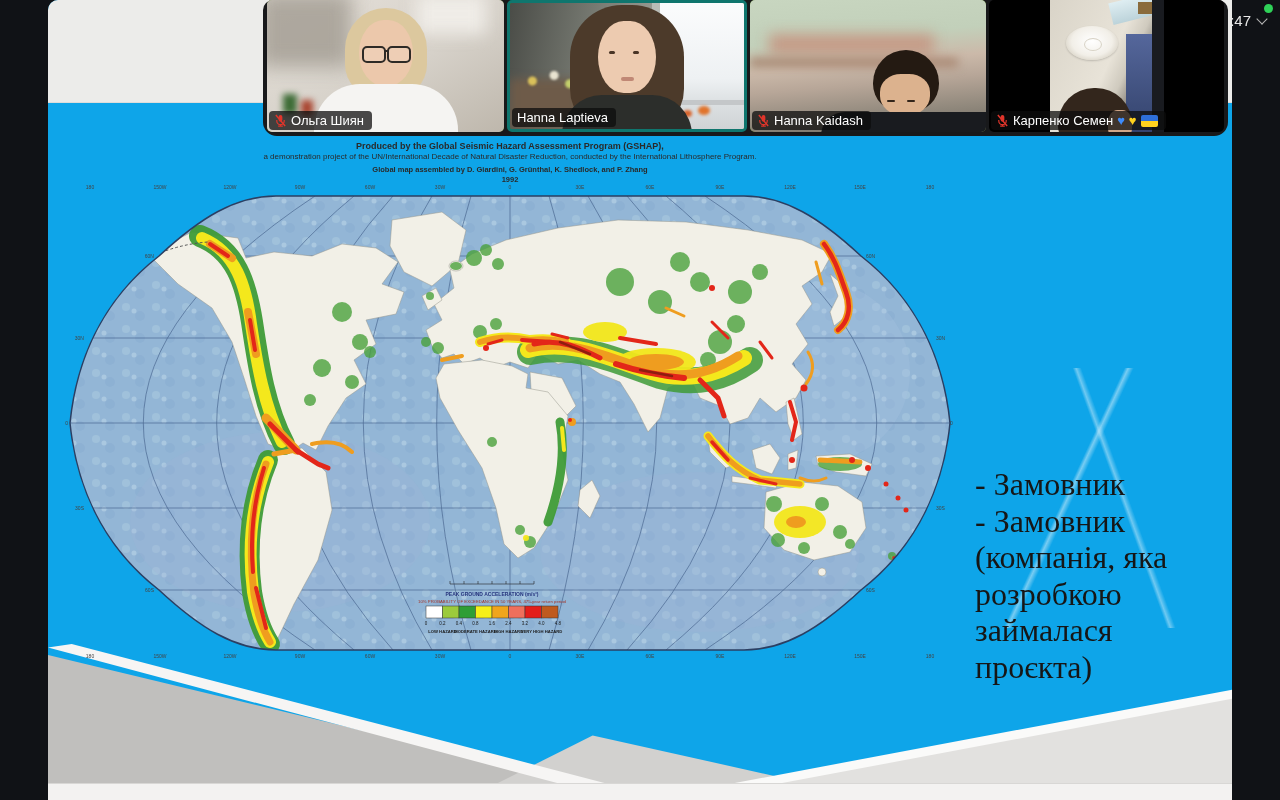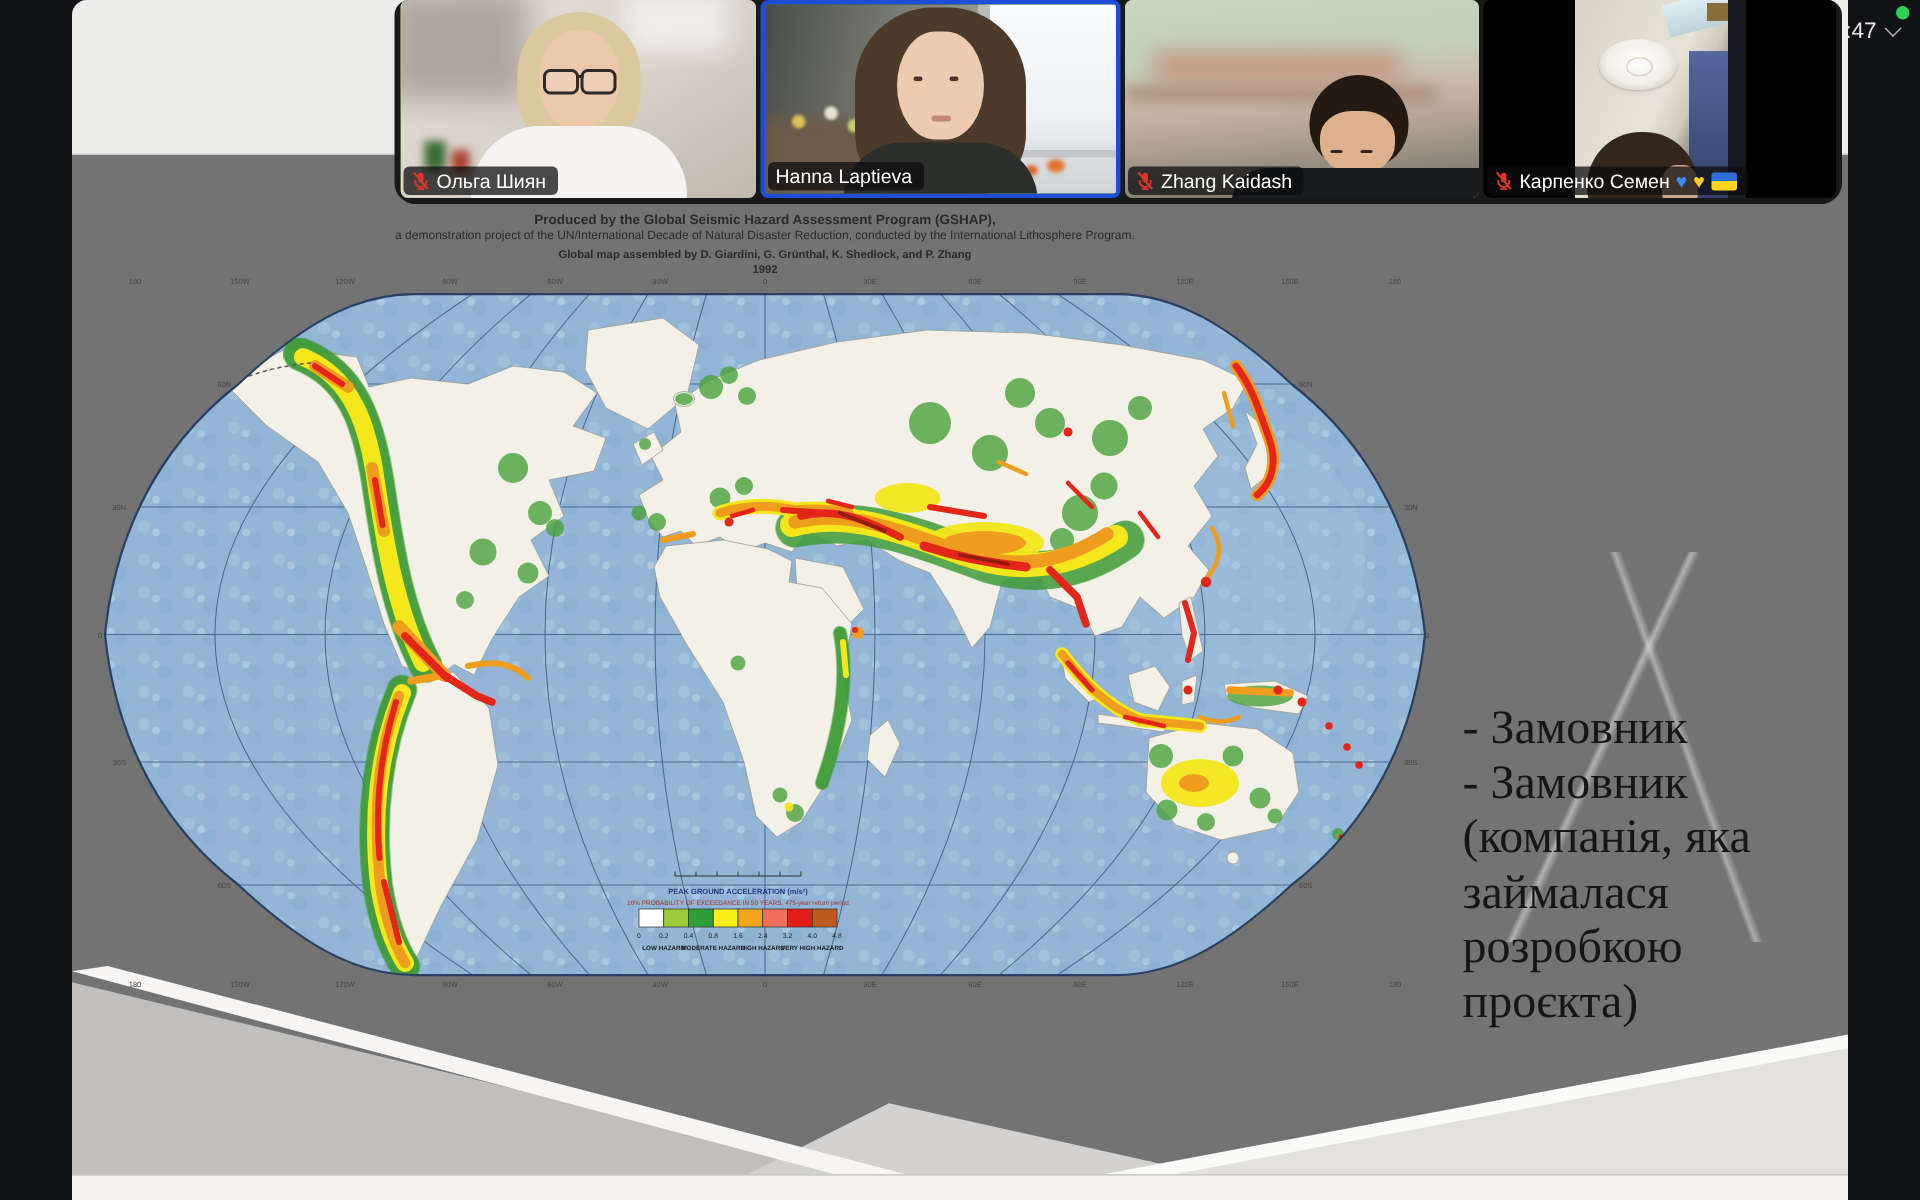--- a/index.html
+++ b/index.html
@@ -1,18 +1,18 @@
 <!DOCTYPE html>
 <html><head>
 <meta charset="utf-8">
 <style>
   html,body{margin:0;padding:0;width:1280px;height:800px;overflow:hidden;background:#101216;
             font-family:"Liberation Sans",sans-serif;}
   
-  .slide{position:absolute;left:48px;top:0;width:1184px;height:800px;background:#737373;
+  .slide{position:absolute;left:48px;top:0;width:1184px;height:800px;background:#0ea5e9;
          border-radius:10px 0 0 0;overflow:hidden;}
   .band{position:absolute;top:0;left:0;right:0;height:102px;background:#ececea;border-bottom:1px solid #dedddb;}
   .fan{position:absolute;left:0;top:600px;width:1184px;height:183px;}
   .fan div{position:absolute;inset:0;}
   .fanA{background:#c0bfbd;clip-path:polygon(0% 30%,45% 100%,0% 100%);}
   .fanC{background:#d2d1cf;clip-path:polygon(38% 100%,46% 74%,64% 100%);}
   .fanB{background:#e2e1df;clip-path:polygon(60% 100%,100% 52%,100% 100%);}
   .ridge1{background:#f6f5f4;clip-path:polygon(0% 26%,2% 24%,47% 100%,43% 100%);}
   .ridge2{background:#fafaf9;clip-path:polygon(58% 100%,100% 49%,100% 54%,62% 100%);}
   .facet{position:absolute;right:0;top:368px;width:260px;height:260px;opacity:.8;
@@ -33,21 +33,21 @@
   #mapsvg text{font-family:"Liberation Sans",sans-serif;}
   #lab-top text,#lab-bot text,#lab-left text,#lab-right text{font-size:5px;fill:#444;}
   #legend-vals text{font-size:4.5px;fill:#1a1a1a;}
   #legend-cats text{font-size:4.2px;fill:#1a1a1a;font-weight:bold;}
   .leg-h1{font-size:5px;fill:#27357e;font-weight:bold;}
   .leg-h2{font-size:4.3px;fill:#a33326;}
   
   .filmstrip{position:absolute;left:263px;top:0;width:965px;height:136px;background:#18191b;
              border-radius:10px 10px 14px 14px;display:flex;gap:3px;padding:0 4px 4px;box-sizing:border-box;z-index:30;}
   .tile{position:relative;height:132px;border-radius:5px;overflow:hidden;background:#4d7c0f;flex:0 0 auto;}
-  .t1{width:237px;} .t2{width:240px;border:3px solid #1d4ed8;box-sizing:border-box;}
+  .t1{width:237px;} .t2{width:240px;border:3px solid #0f766e;box-sizing:border-box;}
   .t3{width:236px;} .t4{flex:1 1 auto;background:#000000;}
   .scene{position:absolute;inset:0;} .scene div{position:absolute;}
   .label{position:absolute;left:2px;bottom:2px;display:flex;align-items:center;gap:4px;
          background:rgba(12,12,12,.74);border-radius:4px;padding:2px 8px 2px 5px;color:#fff;
          font-size:13px;z-index:6;white-space:nowrap;}
   .heart{font-size:13px;line-height:13px;} .heart.blue{color:#3d8bfd;} .heart.yel{color:#ffd21e;}
   .flag{width:17px;height:12px;border-radius:2px;display:inline-block;
         background:linear-gradient(180deg,#2e6fd8 0 50%,#ffd21e 50% 100%);}
   
   .s1{background:linear-gradient(150deg,#e6e1da,#d6d1c9 55%,#beb7ac);}
@@ -398,22 +398,22 @@
           <text x="890" y="233" text-anchor="start">0</text>
           <text x="876" y="318" text-anchor="start">30S</text>
           <text x="806" y="400" text-anchor="start">60S</text>
         </g>
     </svg>
 
     <div class="bullets">
       <div>- Замовник</div>
       <div>- Замовник</div>
       <div>(компанія, яка</div>
+      <div>розробкою</div>
       <div>займалася</div>
-      <div>розробкою</div>
       <div>проєкта)</div>
     </div>
 
     <div class="bottom-strip"></div>
   </div>
 
   <div class="filmstrip">
 
     <div class="tile t1">
       <div class="scene s1">
@@ -476,21 +476,21 @@
       <div class="label">
         <svg viewBox="0 0 14 14" width="13" height="13">
             <g fill="#e0352b">
               <rect x="5" y="1.2" width="4" height="7" rx="2"></rect>
             </g>
             <path d="M3 6.5v1a4 4 0 0 0 8 0v-1" fill="none" stroke="#e0352b" stroke-width="1.3"></path>
             <line x1="7" y1="11.5" x2="7" y2="13" stroke="#e0352b" stroke-width="1.3"></line>
             <line x1="4.5" y1="13" x2="9.5" y2="13" stroke="#e0352b" stroke-width="1.3"></line>
             <line x1="2" y1="1" x2="12" y2="13" stroke="#e0352b" stroke-width="1.6"></line>
           </svg>
-        <span>Zhang Kaidash</span>
+        <span>Hanna Kaidash</span>
       </div>
     </div>
 
     <div class="tile t4">
       <div class="v4">
         <div class="lamp"></div>
           <div class="ring"></div>
         <div class="shelf"></div>
           <div class="art"></div>
         <div class="bunk"></div>

